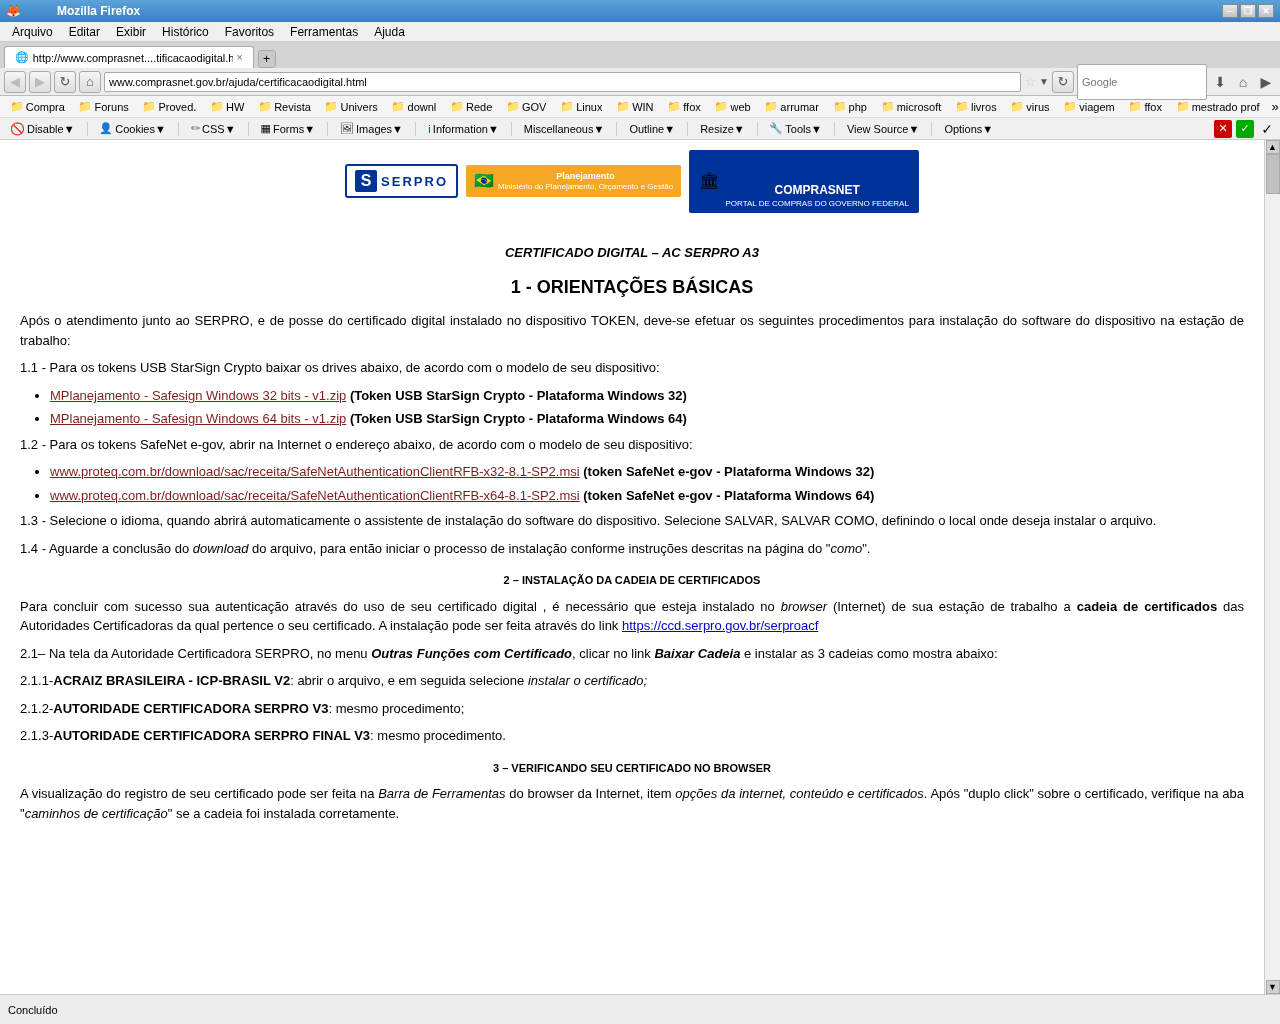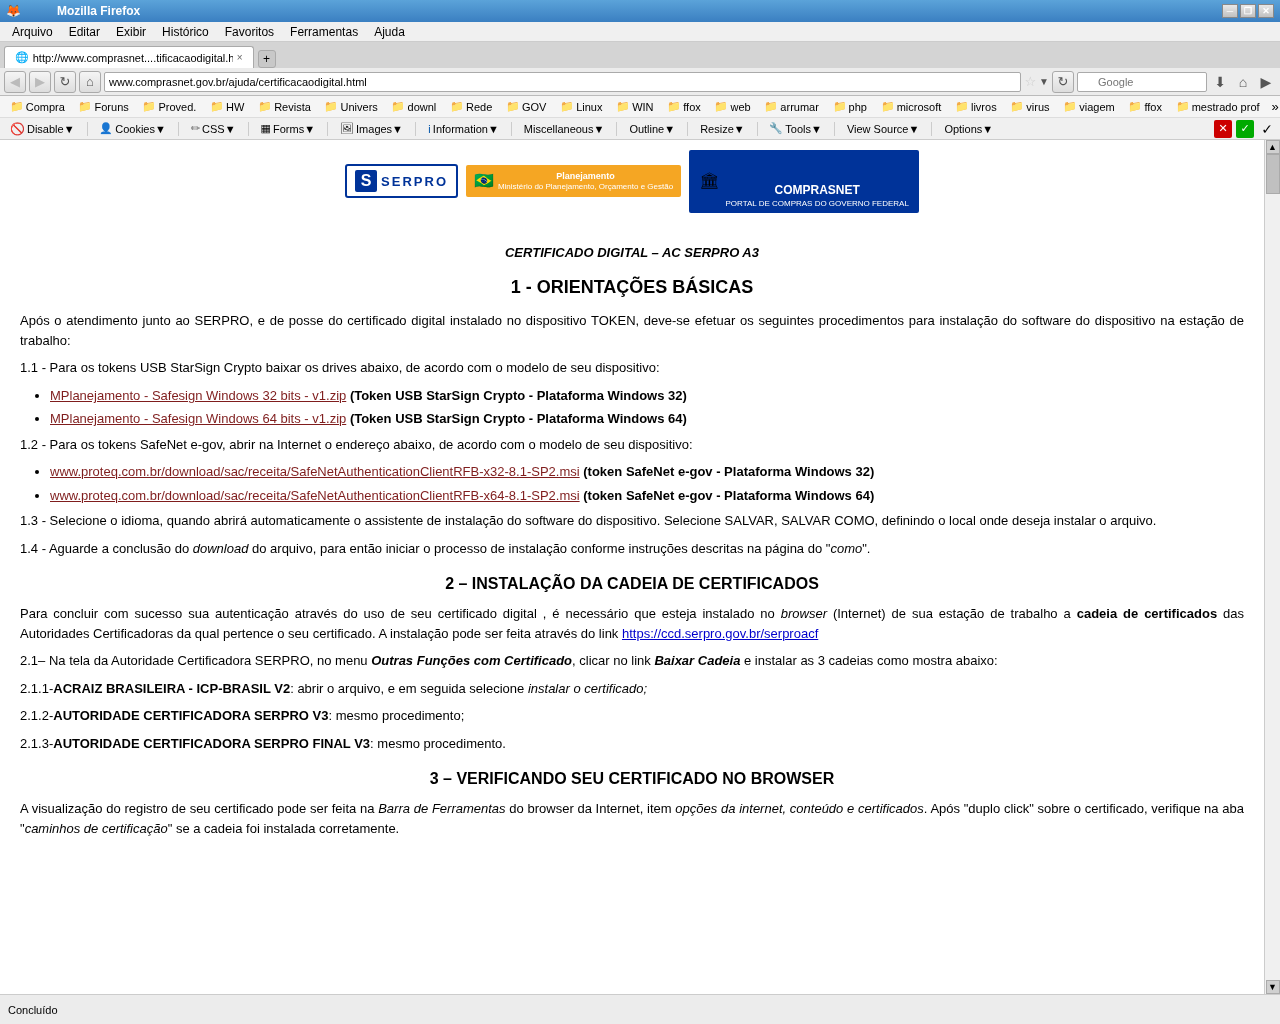--- a/index.html
+++ b/index.html
@@ -102,24 +102,24 @@
       flex: 1;
       height: 20px;
       border: 1px solid #aaa;
       border-radius: 2px;
       padding: 0 4px;
       font-size: 11px;
       background: #fff;
     }
     .search-box {
       width: 130px;
-      height: 20px;
+      height: 36px;
       border: 1px solid #aaa;
       border-radius: 2px;
-      padding: 0 20px;
+      padding: 0 4px;
       font-size: 11px;
       background: #fff;
     }
     .star-icon { color: #ccc; font-size: 13px; }
 
     
     .bookmarks-bar {
       background: #f5f5f5;
       border-bottom: 1px solid #ddd;
       height: 22px;
@@ -219,21 +219,21 @@
       margin-bottom: 10px;
       font-style: italic;
     }
     .section-title {
       font-size: 18px;
       font-weight: bold;
       text-align: center;
       margin: 12px 0 10px 0;
     }
     .section-title-2 {
-      font-size: 16px;
+      font-size: 11px;
       font-weight: bold;
       text-align: center;
       margin: 14px 0 8px 0;
     }
 
     
     .content-paragraph {
       margin-bottom: 8px;
       text-align: justify;
       font-size: 13px;

